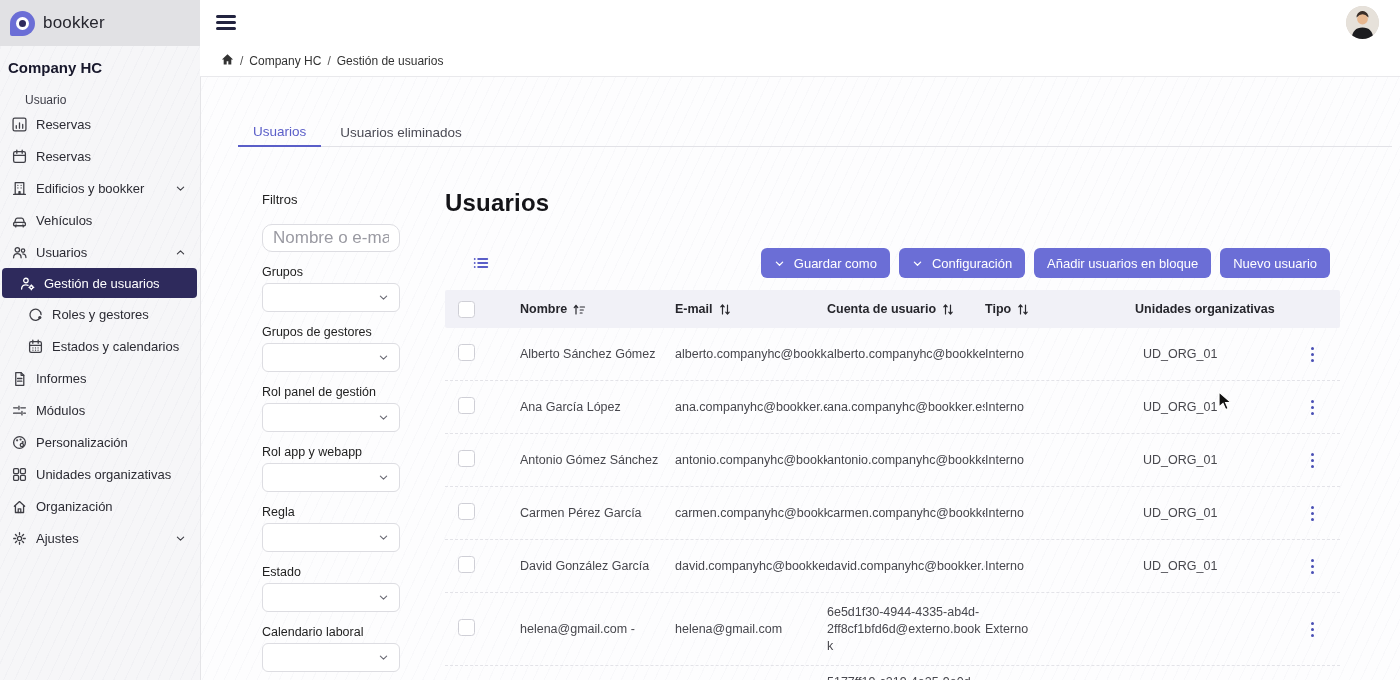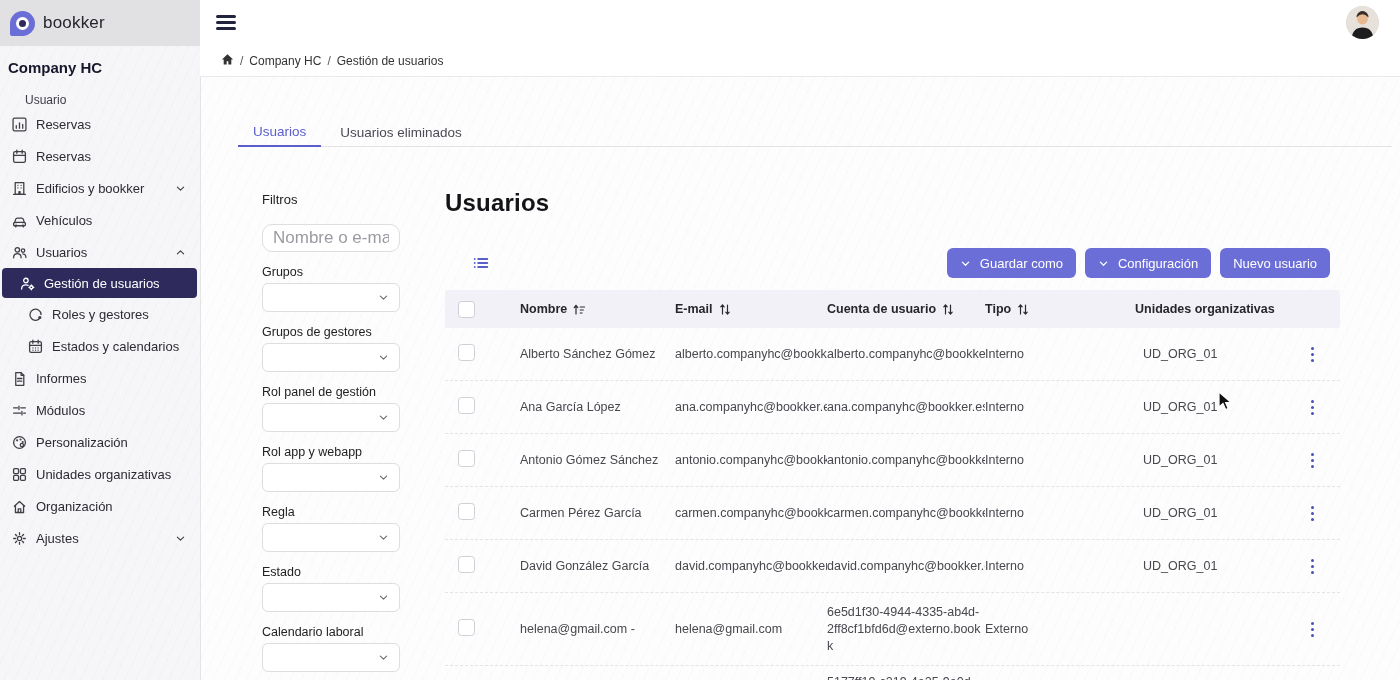--- a/index.html
+++ b/index.html
@@ -394,20 +394,23 @@
             </svg>
           <span>Guardar como</span>
         </button>
         <button class="btn">
           <svg class="bchev">
               <use href="#i-chevd"></use>
             </svg>
           <span>Configuración</span>
         </button>
         <button class="btn">
+          <span>Añadir usuarios en bloque</span>
+        </button>
+        <button class="btn">
           <span>Nuevo usuario</span>
         </button>
       </div>
     </div>
 
     <div class="table">
       <div class="trow thead">
         <div class="cell c-check">
             <span class="cb"></span>
           </div>

